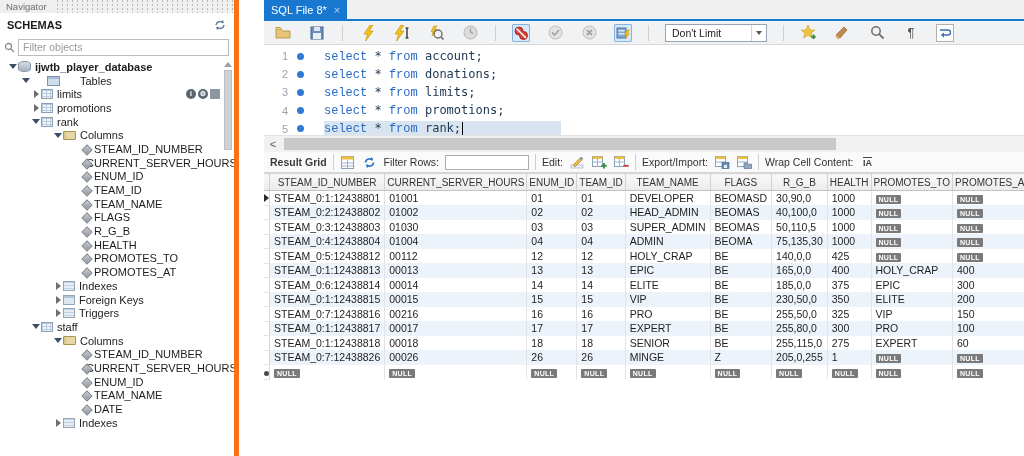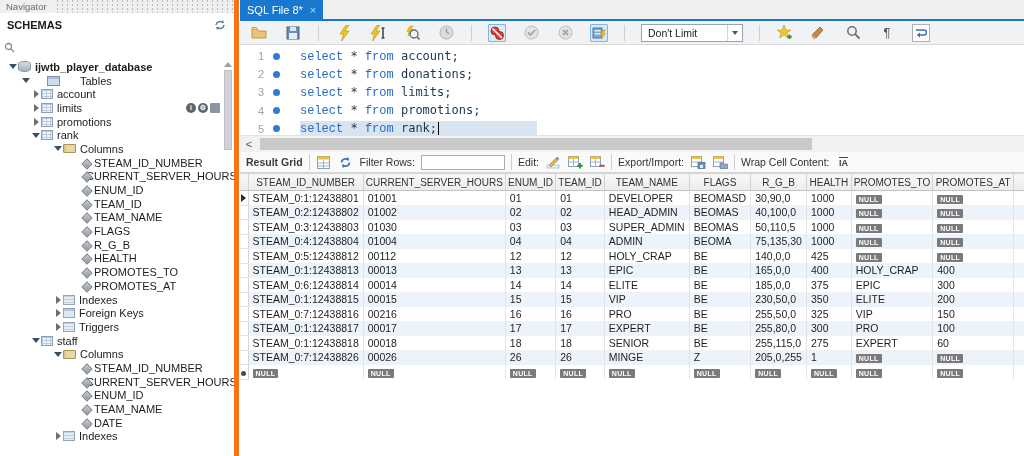--- a/index.html
+++ b/index.html
@@ -57,21 +57,21 @@
       font-size:7px; line-height:10px; text-align:center; font-weight:bold; }
   .mini-act.sq { border-radius:1px; background:#8a96a2; }
 
   #side-scroll { position:absolute; right:1px; top:60px; width:10px; height:396px; }
   #side-scroll .up { width:0; height:0; margin:2px auto 3px; border-left:4px solid transparent;
       border-right:4px solid transparent; border-bottom:5px solid #9aa0a6; }
   #side-scroll .thumb { width:8px; height:80px; margin:0 auto; background:#cfd3d8;
       border:1px solid #bcc1c7; }
 
   
-  #main { position:absolute; left:240px; top:0; width:784px; height:456px; }
+  #main { position:absolute; left:240px; top:0; width:784px; height:456px;padding-left:24px; }
   .tabbar { height:19px; background:#f0f0f0; display:flex; }
   .tab { background:#1878d0; color:#fff; font-size:11px; display:flex; align-items:center;
       padding:0 7px; gap:7px; }
   .tab .close { color:#bcd8f2; font-size:11px; }
   .tab-underline { height:2px; background:#1878d0; }
 
   .toolbar { height:24px; background:#f1f2f3; border-bottom:1px solid #d8d8d8;
       display:flex; align-items:center; padding-left:10px; gap:16px; }
   .tsep { width:1px; height:16px; background:#cfcfcf; }
   .tbi { width:18px; height:18px; display:inline-flex; align-items:center; justify-content:center; }
@@ -149,36 +149,32 @@
         <path d="M11 6a4 4 0 0 1-7 2" fill="none" stroke="#6b7d90" stroke-width="1.6"></path>
         <path d="M10 1l1 3-3-1z" fill="#6b7d90"></path>
           <path d="M4 11l-1-3 3 1z" fill="#6b7d90"></path>
       </svg>
     </div>
     <div class="filter-row">
       <svg width="11" height="11" viewBox="0 0 11 11">
         <circle cx="4.5" cy="4.5" r="3" fill="none" stroke="#8a8a8a" stroke-width="1.3"></circle>
         <line x1="7" y1="7" x2="10" y2="10" stroke="#8a8a8a" stroke-width="1.3"></line>
       </svg>
+      <input class="filter-input" placeholder="Filter objects" style="">
     </div>
     <div id="nav-tree">
         <div class="tree-row" style="padding-left: 8px;">
           <span class="arrow a-open"></span>
           <span class="ticon t-db"></span>
           <span class="tlabel bold">ijwtb_player_database</span>
         </div>
         <div class="tree-row" style="padding-left: 21px; gap: 16px;">
           <span class="arrow a-open"></span>
           <span class="ticon t-tables"></span>
           <span class="tlabel">Tables</span>
-        </div>
-        <div class="tree-row" style="padding-left: 31px;">
-          <span class="arrow a-closed"></span>
-          <span class="ticon t-table"></span>
-          <span class="tlabel">account</span>
         </div>
         <div class="tree-row" style="padding-left: 31px;">
           <span class="arrow a-closed"></span>
           <span class="ticon t-table"></span>
           <span class="tlabel">limits</span>
           <span class="row-actions">
             <span class="mini-act">i</span>
             <span class="mini-act">⚙</span>
             <span class="mini-act sq"></span>
           </span>

